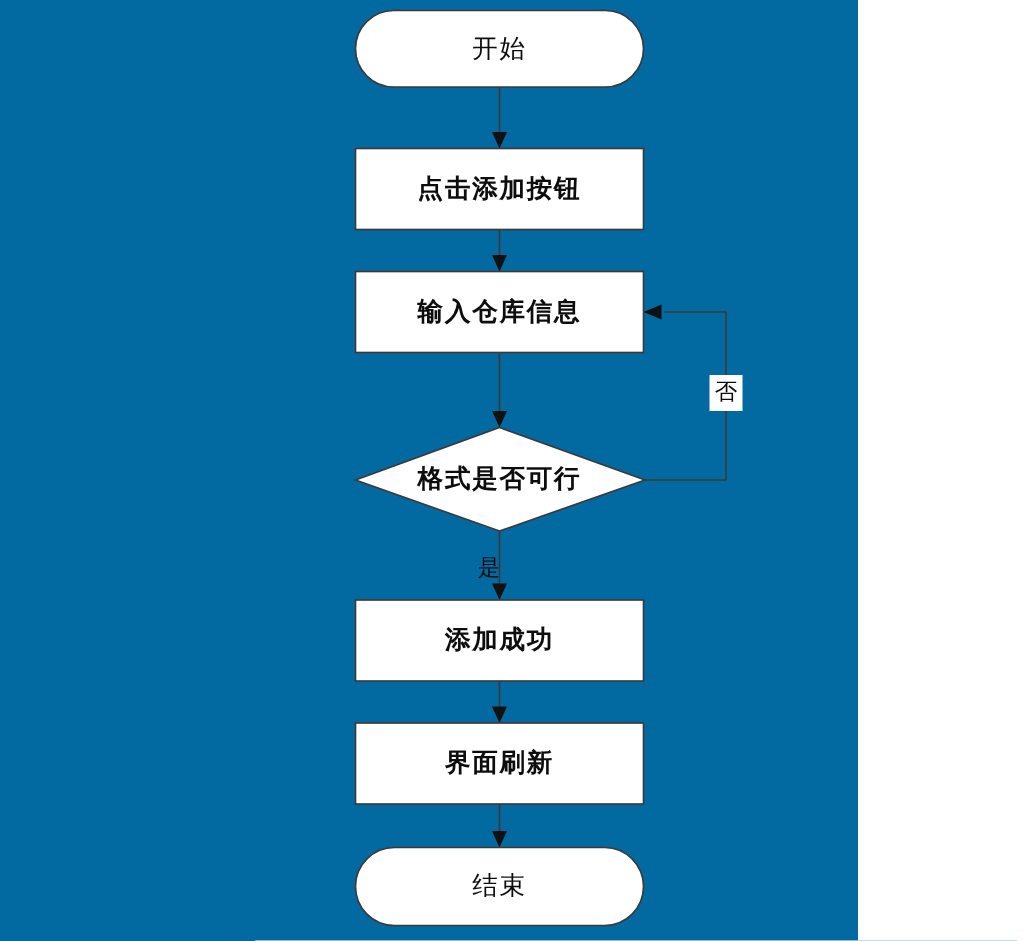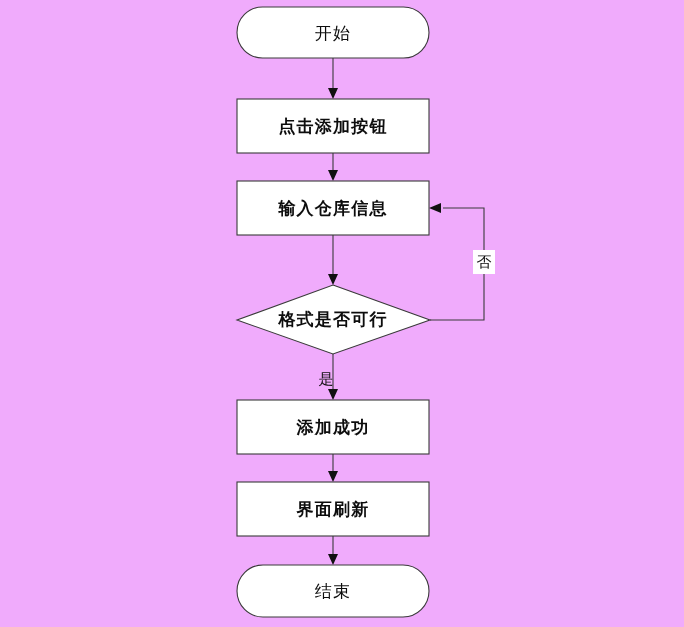--- a/index.html
+++ b/index.html
@@ -6,23 +6,23 @@
   html, body {
     margin: 0;
     padding: 0;
     background: #ffffff;
   }
   body {
     font-family: "DejaVu Sans", "Liberation Sans", sans-serif;
   }
   #canvas {
     position: relative;
-    width: 684px;
+    width: 572px;
     height: 627px;
-    background: #f0abfc;
+    background: #0369a1;
     overflow: hidden;
   }
   svg.flow {
     display: block;
     width: 684px;
     height: 627px;
   }
   .node-shape {
     fill: #ffffff;
     stroke: #3a3a3a;

